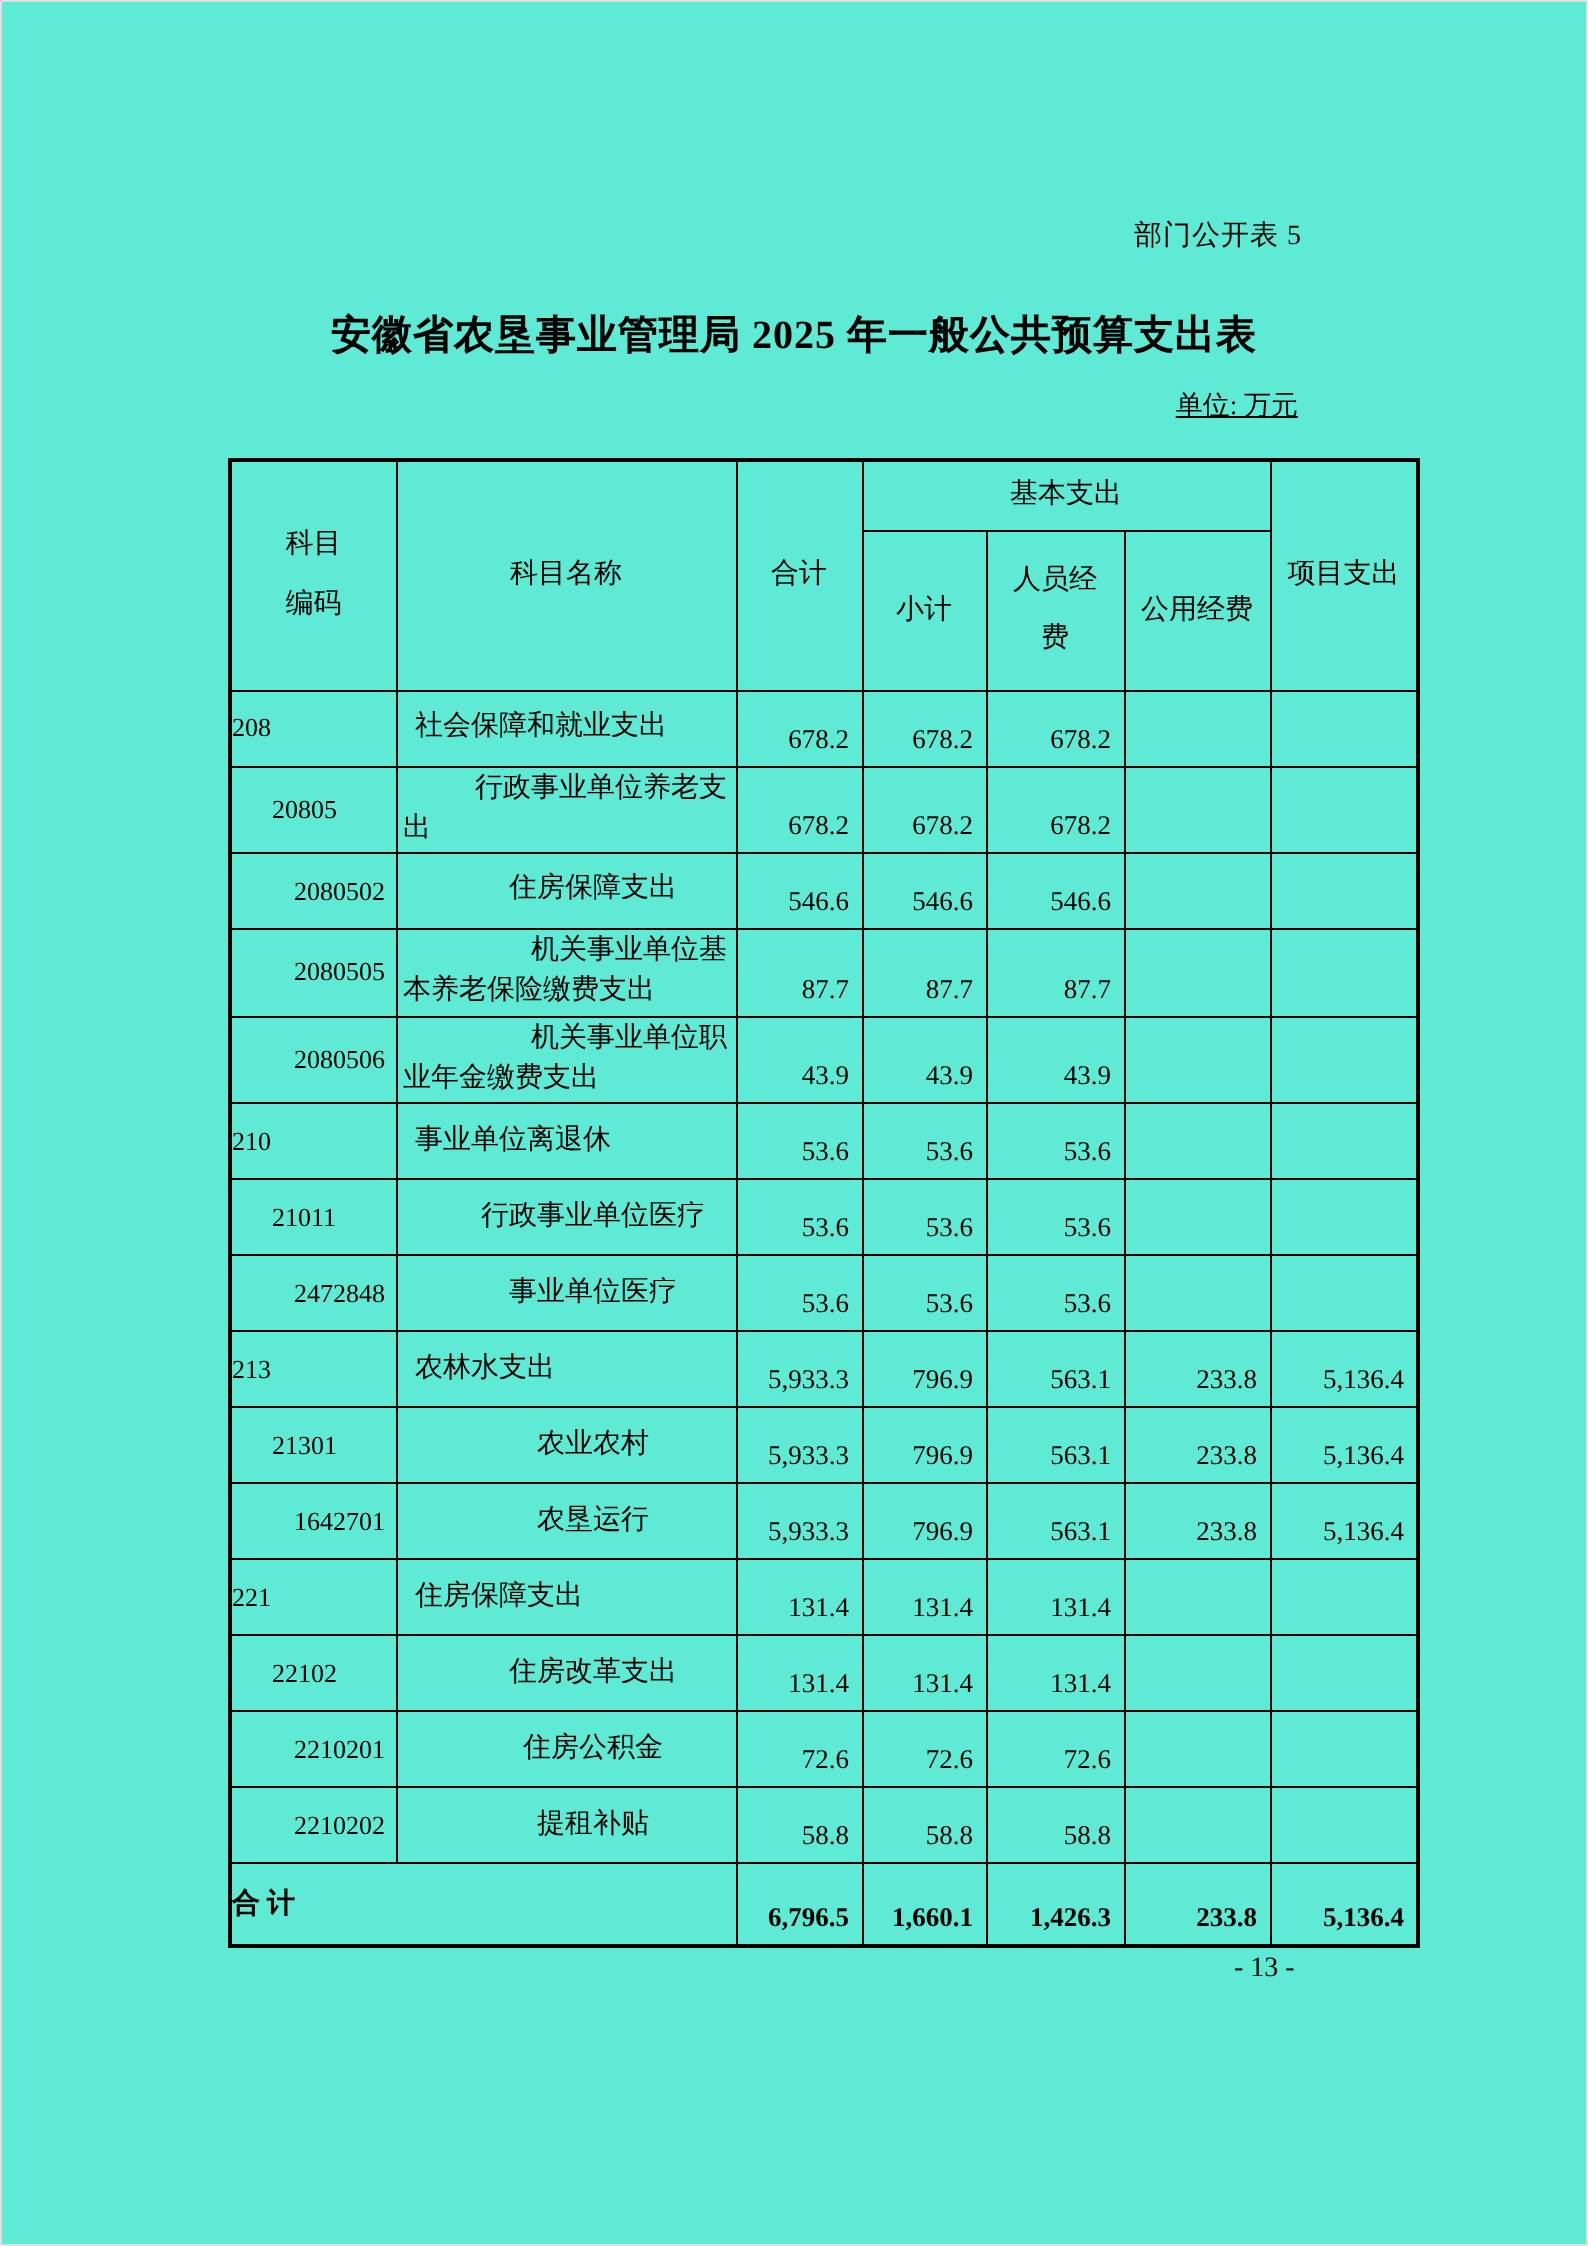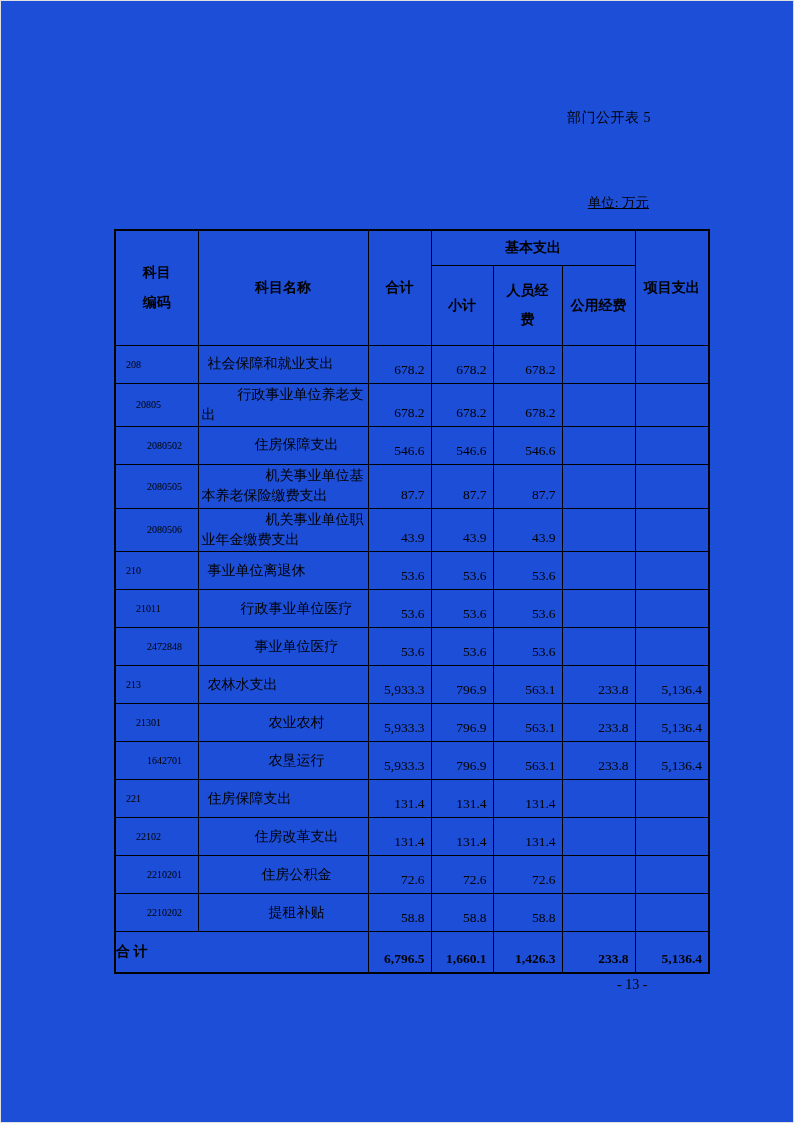--- a/index.html
+++ b/index.html
@@ -1,21 +1,21 @@
 <!DOCTYPE html>
 <html><head>
 <meta charset="utf-8">
 <style>
   * { margin:0; padding:0; box-sizing:border-box; }
   html,body { background:#888; }
   .page {
     position:relative;
     width:794px; height:1123px;
     margin:0 auto;
-    background:#1d4ed8;
+    background:#5eead4;
     border:1px solid #e0e0e0;
     font-family:"Liberation Serif","DejaVu Serif",serif;
     color:#000;
     overflow:hidden;
   }
   .corner-label {
     position:absolute; top:108px; right:142px;
     font-size:14px; letter-spacing:0.5px;
   }
   .doc-title {
@@ -34,37 +34,37 @@
     border-collapse:collapse;
     table-layout:fixed;
     border:2px solid #000;
   }
   table.budget th, table.budget td {
     border:1px solid #000;
     overflow:hidden;
   }
   
   thead th {
-    font-weight:bold;
+    font-weight:normal;
     font-size:14px;
     text-align:center;
     vertical-align:middle;
     line-height:1.5;
   }
   tr.band-top { height:35px; }
   tr.band-bottom { height:80px; }
   .wrap-2 { display:inline-block; width:2em; line-height:2.1; }
   .wrap-3 { display:inline-block; width:3em; line-height:2.1; }
   
   tbody tr { height:38px; }
   td.code {
-    font-size:10px;
+    font-size:13px;
     text-align:left;
     vertical-align:middle;
-    padding:0 2px 0 10px;
+    padding:0 2px 0 0;
   }
   tr.level-2 td.code { padding-left:20px; }
   tr.level-3 td.code { padding-left:31px; }
   td.name {
     font-size:14px;
     text-align:left;
     vertical-align:middle;
     padding:1px 4px 1px 3px;
     line-height:1.45;
   }
@@ -92,20 +92,21 @@
     font-family:Liberation Serif, serif;
   }
 </style>
 </head>
 <body>
 
 <div class="page">
 
   <div class="corner-label">部门公开表 5</div>
 
+  <h1 class="doc-title">安徽省农垦事业管理局 2025 年一般公共预算支出表</h1>
 
   <div class="unit-label">单位: 万元</div>
 
   <table class="budget">
     <colgroup>
       <col style="width:83px">
       <col style="width:170px">
       <col style="width:63px">
       <col style="width:62px">
       <col style="width:69px">

